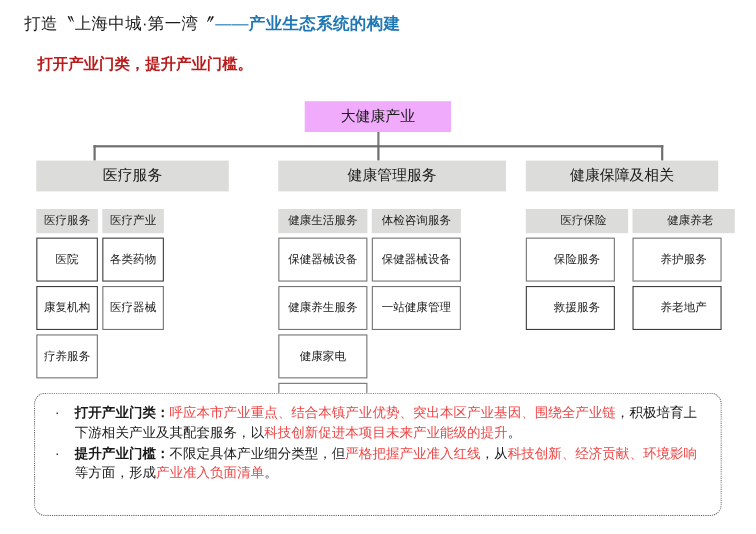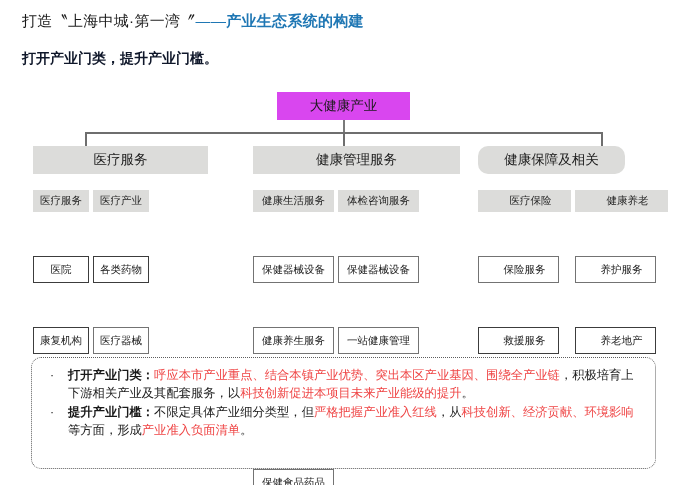--- a/index.html
+++ b/index.html
@@ -15,67 +15,66 @@
 
   
   .title{
     position:absolute;left:22px;top:12px;
     font-size:15px;font-weight:400;letter-spacing:.3px;
     white-space:nowrap;
   }
   .title .blue{color:#1f77b4;font-weight:700;}
   .title .dash{color:#1f77b4;}
   .subtitle{
-    position:absolute;left:22px;top:50px;
-    font-size:14px;font-weight:700;color:#0f172a;
+    position:absolute;left:34px;top:50px;
+    font-size:14px;font-weight:700;color:#b91c1c;
     white-space:nowrap;
   }
 
   
   .root-box{
     position:absolute;left:277px;top:92px;width:133px;height:28px;
-    background:#d946ef;display:flex;align-items:center;justify-content:center;
+    background:#f0abfc;display:flex;align-items:center;justify-content:center;
     font-size:13.5px;font-weight:400;color:#1a1a1a;
   }
   
   .conn-v-top{position:absolute;left:343px;top:120px;width:2px;height:13px;background:#7a7a7a;}
   .conn-h{position:absolute;left:85px;top:132px;width:518px;height:2px;background:#6e6e6e;}
   .conn-v-l{position:absolute;left:85px;top:132px;width:2px;height:14px;background:#6e6e6e;}
   .conn-v-c{position:absolute;left:343px;top:132px;width:2px;height:14px;background:#6e6e6e;}
   .conn-v-r{position:absolute;left:601px;top:132px;width:2px;height:14px;background:#6e6e6e;}
 
   .cat-box{
     position:absolute;top:146px;height:28px;
     background:#dcdcda;display:flex;align-items:center;justify-content:center;
     font-size:13.5px;color:#1a1a1a;
   }
   .cat-1{left:33px;width:175px;}
   .cat-2{left:253px;width:207px;}
-  .cat-3{left:478px;width:147px;border-radius:10px;}
+  .cat-3{left:478px;width:175px;}
 
   
   .col{position:absolute;}
   .col-1{left:33px;top:190px;}
   .col-2{left:253px;top:190px;}
   .col-3{left:478px;top:190px;}
 
   .grid{display:flex;gap:4px;align-items:flex-start;}
   .stack{display:flex;flex-direction:column;gap:4px;}
 
   .hdr{
     background:#dcdcda;border:0;
     height:22px;display:flex;align-items:center;justify-content:center;
     font-size:10.5px;color:#1f1f1f;
   }
   .cell{
     background:#ffffff;
-    height:27px;display:flex;align-items:center;justify-content:center;
+    height:40px;display:flex;align-items:center;justify-content:center;
     font-size:10.5px;color:#1a1a1a;
     box-sizing:border-box;
-    margin-top:40px;
   }
   .cell.black{border:1.6px solid #3c3c3c;}
   .cell.red{border:1px solid #737373;}
   .cell.none{border:0;background:transparent;visibility:hidden;}
 
   
   .w-s{width:56px;}   
   .w-m{width:81px;}   
   .w-r{width:81px;padding-left:12px;}   
 

